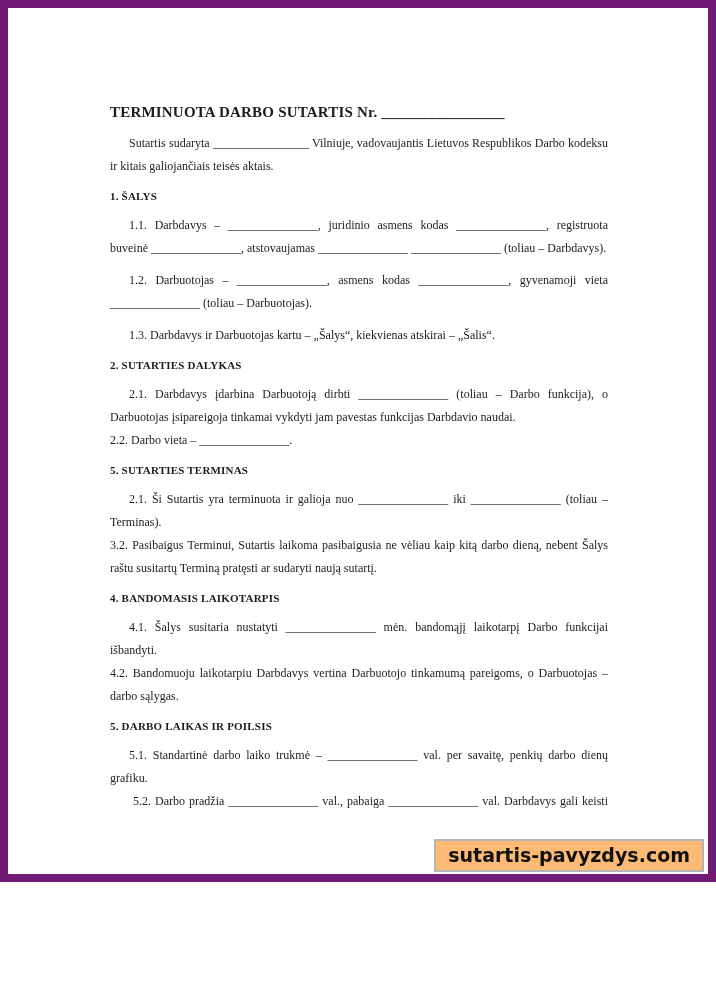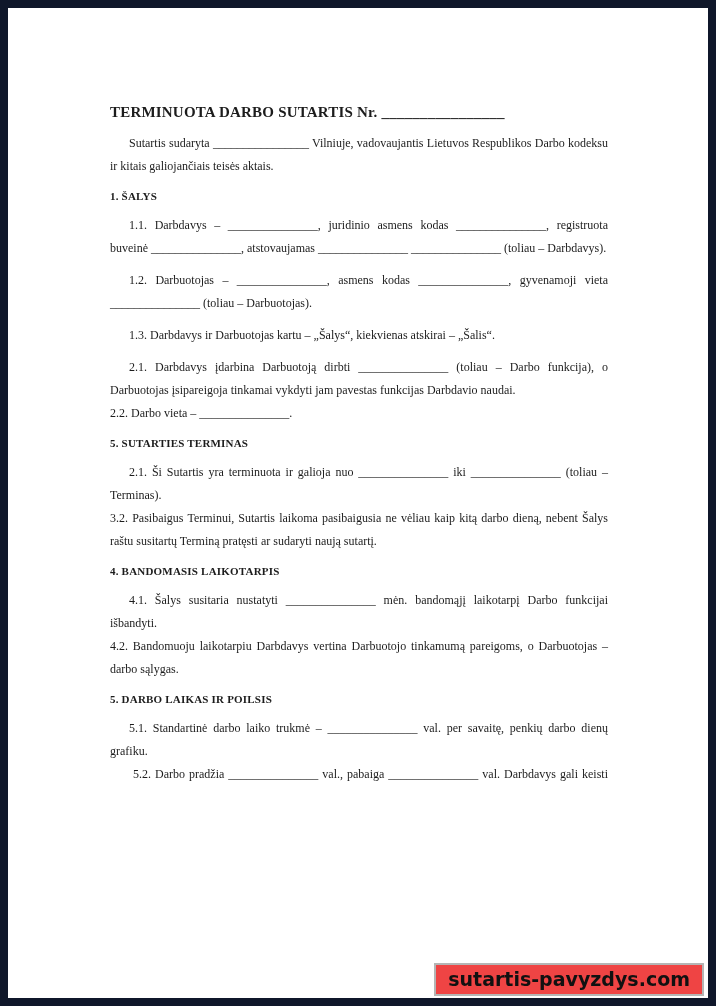--- a/index.html
+++ b/index.html
@@ -1,20 +1,20 @@
 <!DOCTYPE html>
 <html lang="lt"><head>
 <meta charset="utf-8">
 <style>
   html,body{margin:0;padding:0;background:#ffffff;}
   .page{
     position:relative;
-    width:716px;height:1006px;
+    width:716px;height:882px;
     box-sizing:border-box;
-    border:8px solid #0f172a;
+    border:8px solid #701a75;
     background:#ffffff;
     overflow:hidden;
     font-family:"Liberation Serif",serif;
     color:#1c1c1c;
   }
   .content{
     position:absolute;
     top:96px;left:102px;width:498px;
   }
   .doc-title{
@@ -34,21 +34,21 @@
     line-height:23px;
     margin:0;
     text-align:justify;
   }
   p.gap{margin-top:9px;}
   p.ind{text-indent:19px;}
   p.jl{text-align-last:justify;margin-left:23px;}
   .watermark{
     position:absolute;
     right:4px;bottom:2px;
-    background:#ef4444;
+    background:#fdba74;
     border:2px solid #b5b5b5;
     padding:3px 12px 4px 12px;
     font-family:"DejaVu Sans",sans-serif;
     font-weight:bold;
     font-size:19px;
     color:#111111;
     white-space:nowrap;
   }
 </style>
 </head>
@@ -62,20 +62,21 @@
     <p class="para ind gap">Sutartis sudaryta ________________ Vilniuje, vadovaujantis Lietuvos Respublikos Darbo kodeksu ir kitais galiojančiais teisės aktais.</p>
 
     <section>
       <h2 class="sec-heading">1. ŠALYS</h2>
       <p class="para ind gap">1.1. Darbdavys – _______________, juridinio asmens kodas _______________, registruota buveinė _______________, atstovaujamas _______________ _______________ (toliau – Darbdavys).</p>
       <p class="para ind gap">1.2. Darbuotojas – _______________, asmens kodas _______________, gyvenamoji vieta _______________ (toliau – Darbuotojas).</p>
       <p class="para ind gap">1.3. Darbdavys ir Darbuotojas kartu – „Šalys“, kiekvienas atskirai – „Šalis“.</p>
     </section>
 
     <section>
+      <h2 class="sec-heading">2. SUTARTIES DALYKAS</h2>
       <p class="para ind gap">2.1. Darbdavys įdarbina Darbuotoją dirbti _______________ (toliau – Darbo funkcija), o Darbuotojas įsipareigoja tinkamai vykdyti jam pavestas funkcijas Darbdavio naudai.</p>
       <p class="para">2.2. Darbo vieta – _______________.</p>
     </section>
 
     <section>
       <h2 class="sec-heading">5. SUTARTIES TERMINAS</h2>
       <p class="para ind gap">2.1. Ši Sutartis yra terminuota ir galioja nuo _______________ iki _______________ (toliau – Terminas).</p>
       <p class="para">3.2. Pasibaigus Terminui, Sutartis laikoma pasibaigusia ne vėliau kaip kitą darbo dieną, nebent Šalys raštu susitartų Terminą pratęsti ar sudaryti naują sutartį.</p>
     </section>
 

